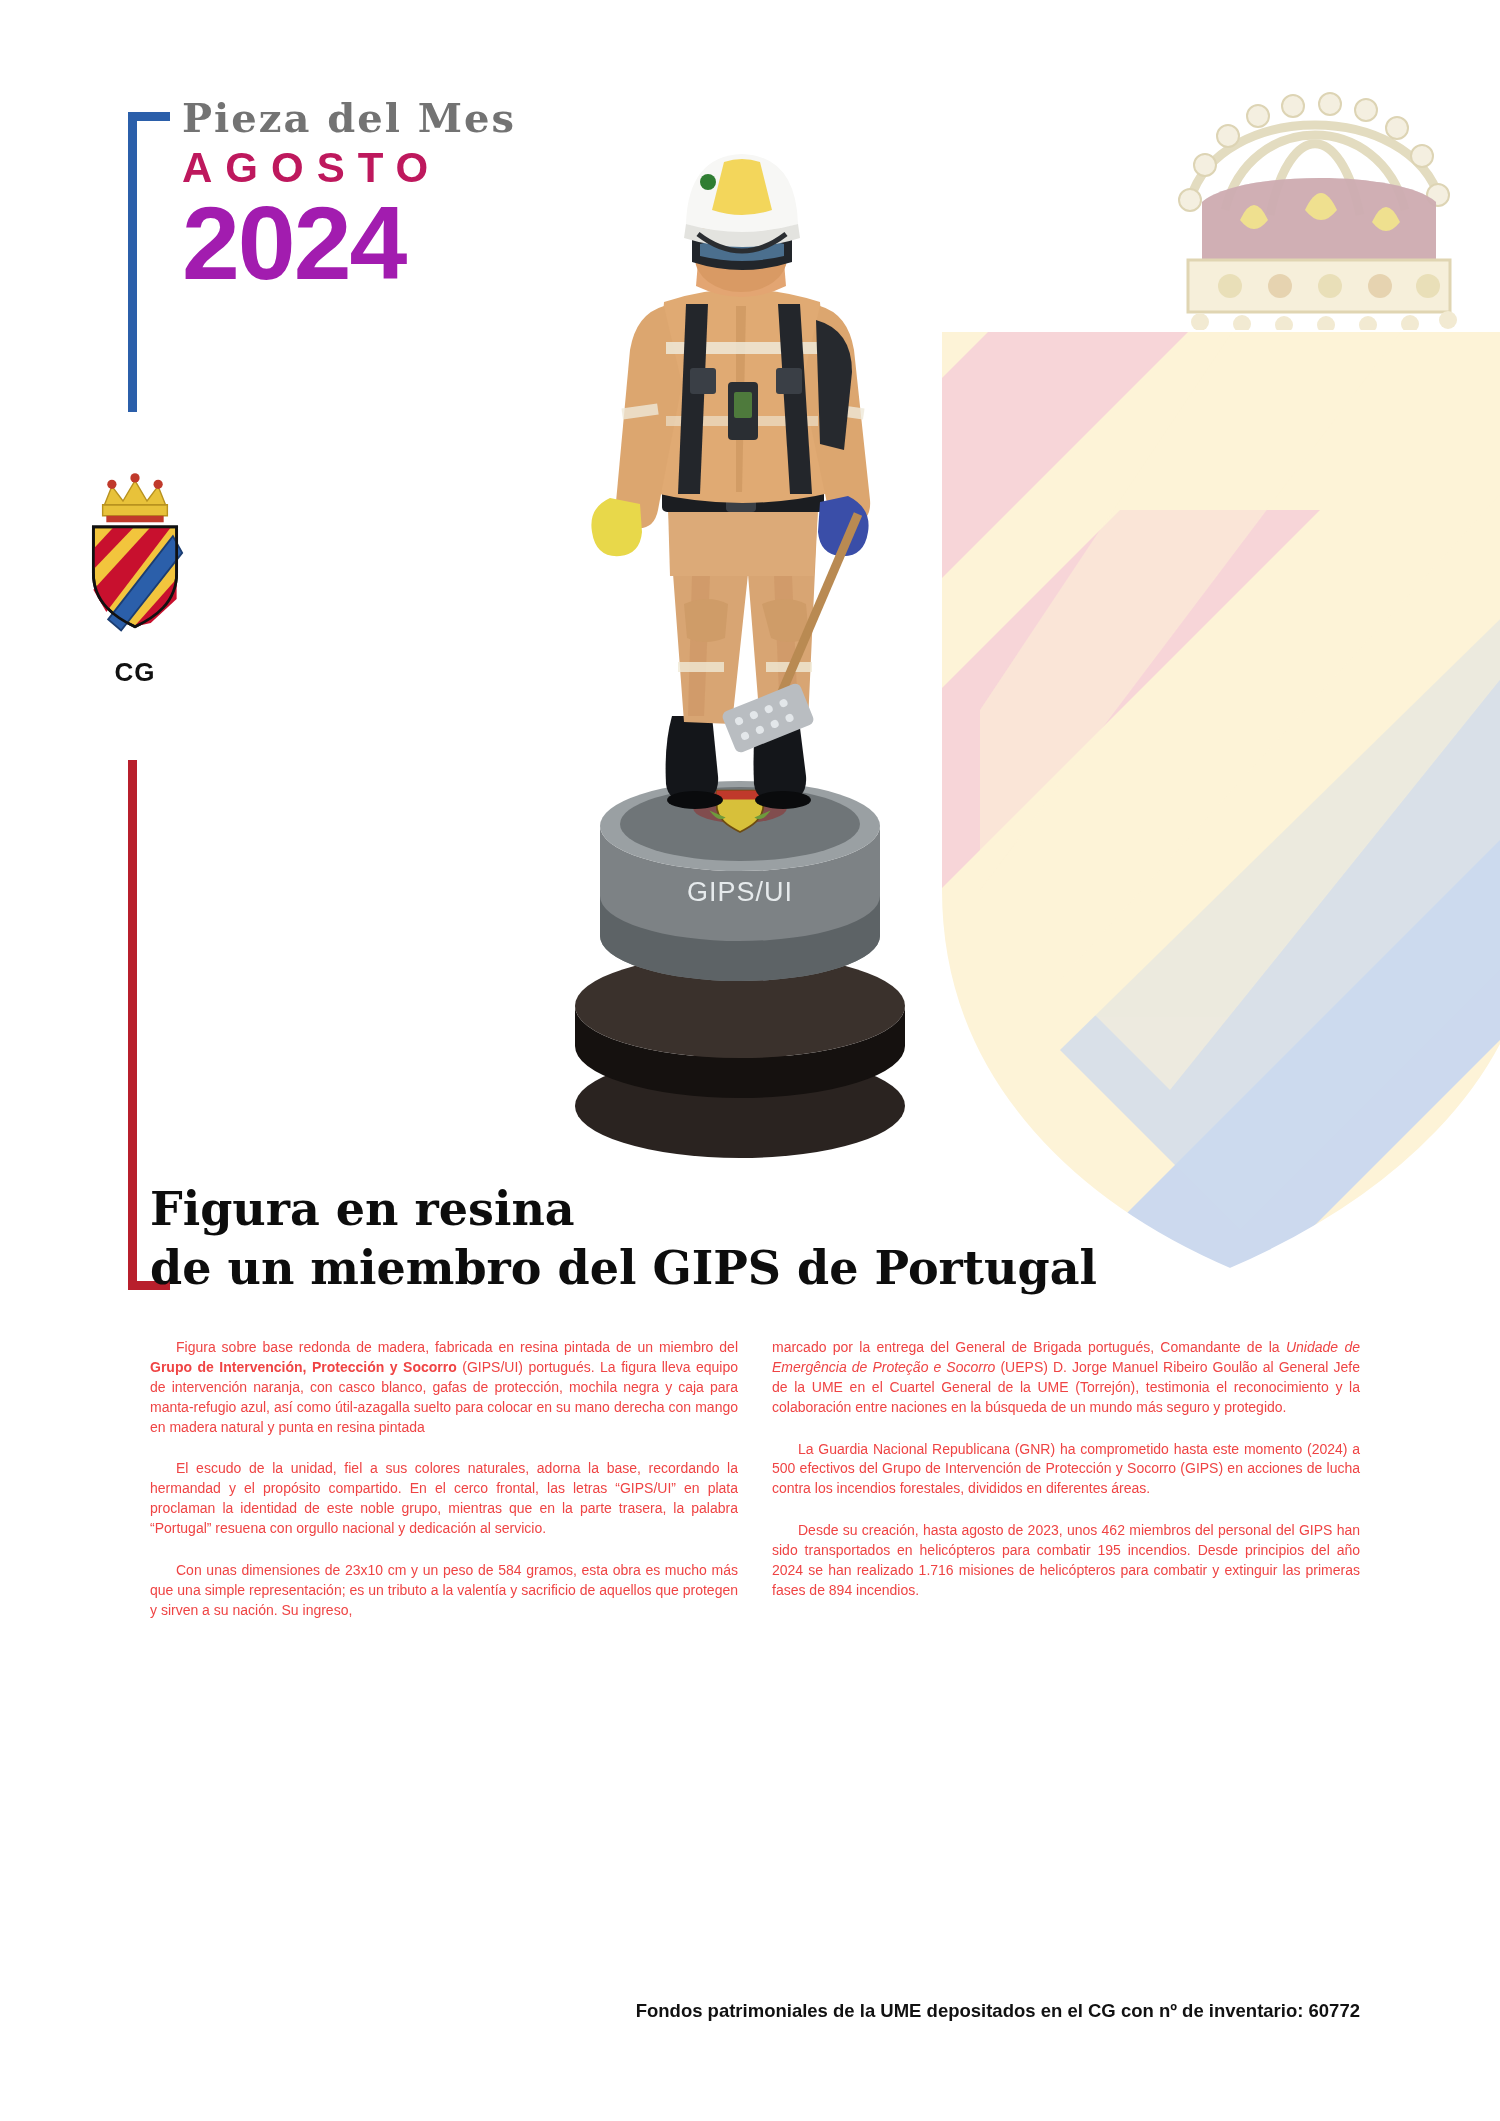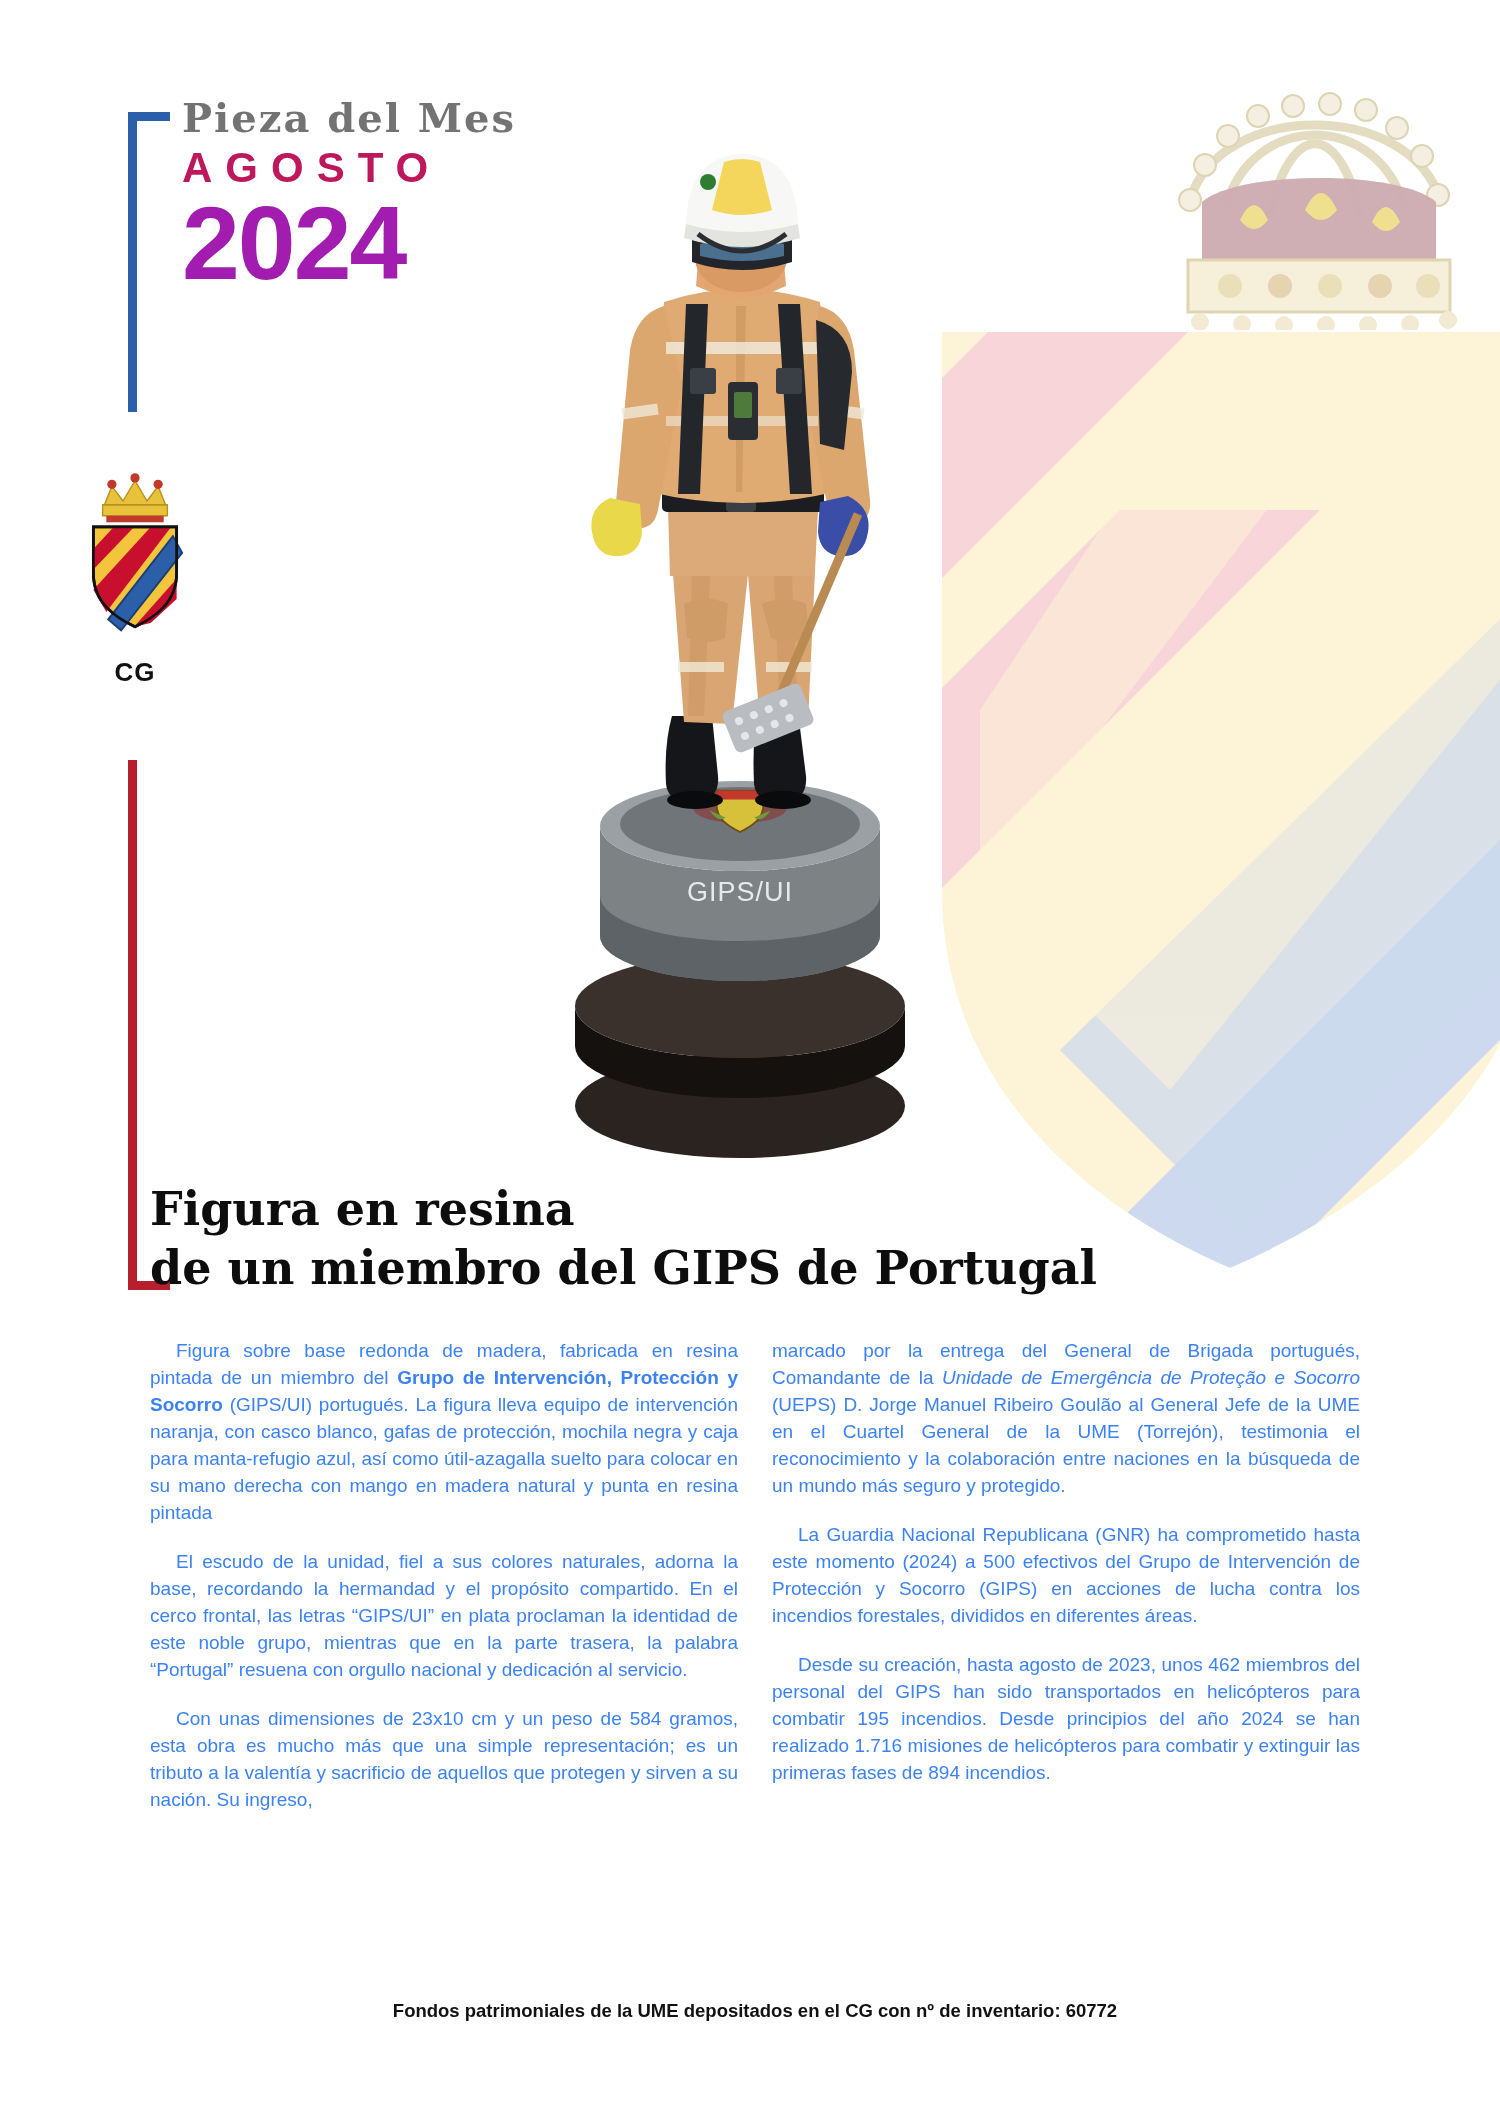--- a/index.html
+++ b/index.html
@@ -157,37 +157,37 @@
     width: 1210px;
     display: flex;
     gap: 34px;
   }
   .col {
     width: 588px;
   }
   .col p {
     margin: 0 0 22px 0;
     font-family: "Liberation Sans", sans-serif;
-    font-size: 19px;
+    font-size: 14px;
     line-height: 1.42;
     text-align: justify;
     text-indent: 26px;
-    color: #3b82f6;
+    color: #ef4444;
   }
   .col p:last-child { margin-bottom: 0; }
   .col b { font-weight: bold; }
   .col i { font-style: italic; }
 
   
   .footer {
     position: absolute;
     left: 150px;
     top: 2000px;
     width: 1210px;
-    text-align: center;
+    text-align: right;
     font-family: "Liberation Sans", sans-serif;
     font-weight: bold;
     font-size: 18.5px;
     color: #111111;
   }
 </style>
 </head>
 <body>
 
 <div class="heraldry">

